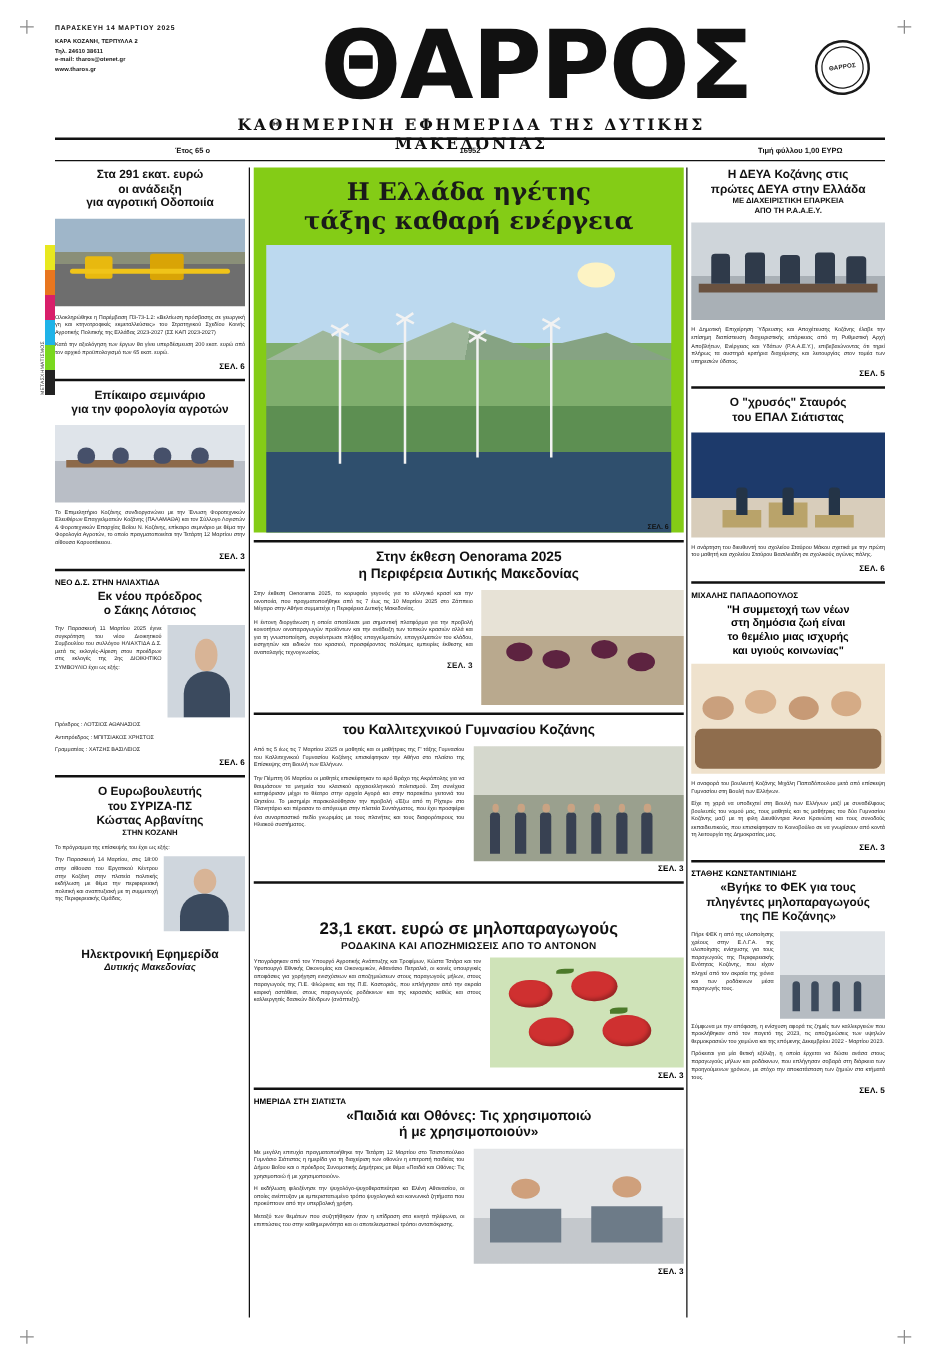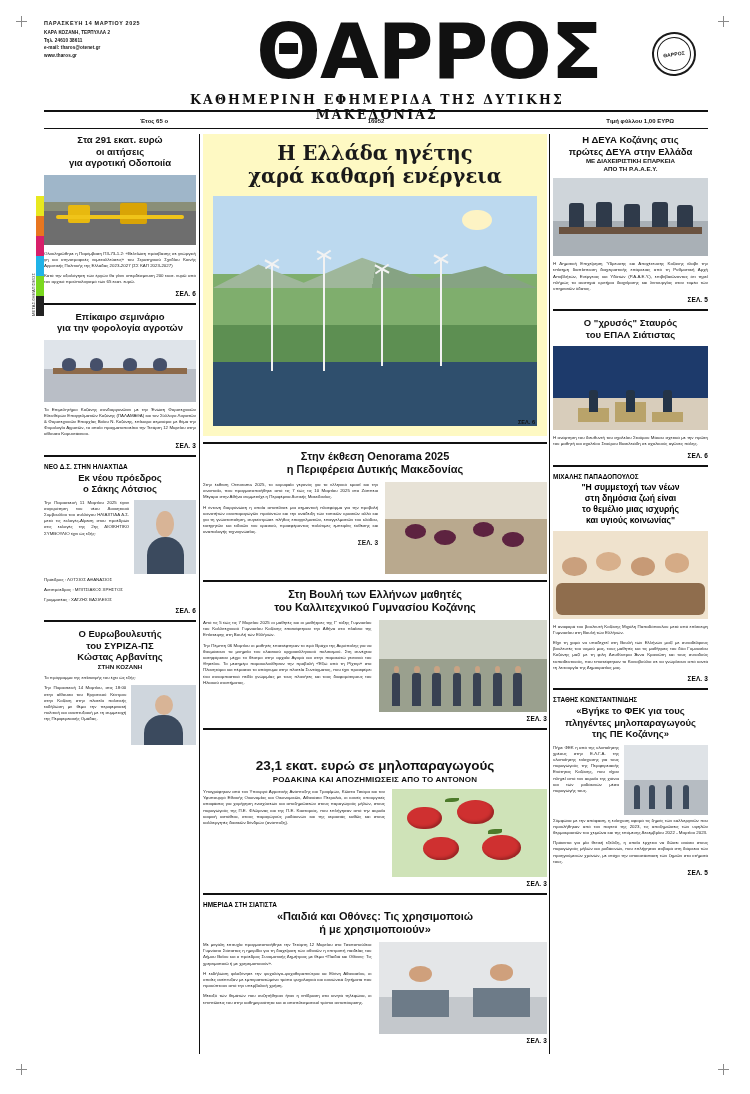--- a/index.html
+++ b/index.html
@@ -140,21 +140,21 @@
 
   
   .ad { position:relative; height:62px; background:#c81d22; overflow:hidden; }
   .ad .logo-ad { position:absolute; left:14px; top:7px; width:86px; height:44px; color:#fff;
       font-family:"DejaVu Sans", sans-serif; font-weight:700; font-size:26px; letter-spacing:-1px; }
   .ad .url { position:absolute; left:14px; bottom:6px; font-size:9.6px; color:#fff; font-weight:700; }
   .ad .bar { position:absolute; right:0; top:0; width:3px; height:100%; background:#fff; }
   .ad-cap { text-align:center; font-size:9.6px; font-weight:700; padding-top:5px; color:#111;}
   .ad-cap small { display:block; font-size:7.6px; font-weight:700; font-style:italic; }
 
-  .leadbox { background:#fef9c3; padding:8px 10px 10px; }
+  .leadbox { background:#84cc16; padding:8px 10px 0; }
   .leadtitle { font-family:"DejaVu Serif", serif; font-weight:700; font-size:19.5px; line-height:23px;
       text-align:center; color:#1a1a1a; }
   .leadsub { text-align:center; font-weight:700; font-size:12.5px; letter-spacing:.6px; margin-top:5px; color:#1a1a1a;}
 
   .quote { font-size:8.6px; font-weight:700; line-height:11px; text-align:center; }
 </style>
 </head>
 <body>
 
 <div class="page">
@@ -199,21 +199,21 @@
     <div class="s-txt">ΜΕΤΑΣΧΗΜΑΤΙΣΜΟΣ</div>
   </div>
 
   <div class="vline vl1"></div>
   <div class="vline vl2"></div>
 
   <div class="colL">
 
     <div>
       <div class="hd h-sm">Στα 291 εκατ. ευρώ</div>
-      <div class="hd h-sm">οι αιτήσεις</div>
+      <div class="hd h-sm">οι ανάδειξη</div>
       <div class="hd h-sm">για αγροτική Οδοποιία</div>
       <div class="ph ph-road" style="height:70px;margin-top:6px;">
         <div class="m1"></div>
           <div class="m2"></div>
       </div>
       <div style="height:6px"></div>
       <div class="body-txt">
         <p>Ολοκληρώθηκε η Παρέμβαση Π3-73-1.2: «Βελτίωση πρόσβασης σε γεωργική γη και κτηνοτροφικές εκμεταλλεύσεις» του Στρατηγικού Σχεδίου Κοινής Αγροτικής Πολιτικής της Ελλάδας 2023-2027 (ΣΣ ΚΑΠ 2023-2027)</p>
         <p>Κατά την αξιολόγηση των έργων θα γίνει υπερδέσμευση 200 εκατ. ευρώ από τον αρχικό προϋπολογισμό των 65 εκατ. ευρώ.</p>
       </div>
@@ -277,27 +277,31 @@
           <p>Την Παρασκευή 14 Μαρτίου, στις 18:00 στην αίθουσα του Εργατικού Κέντρου στην Κοζάνη στην πλατεία πολιτικής εκδήλωση με θέμα την περιφερειακή πολιτική και αναπτυξιακή με τη συμμετοχή της Περιφερειακής Ομάδας.</p>
         </div>
         <div class="ph ph-person" style="width:44%;height:60px;">
           <div class="head"></div>
             <div class="body"></div>
         </div>
       </div>
     </div>
 
     <div style="height:8px"></div>
+    <div class="ad-cap">
+      <span>Ηλεκτρονική Εφημερίδα</span>
+      <small>Δυτικής Μακεδονίας</small>
+    </div>
   </div>
 
   <div class="colC">
 
     <div class="leadbox">
       <div class="leadtitle">Η Ελλάδα ηγέτης</div>
-      <div class="leadtitle">χαρά καθαρή ενέργεια</div>
+      <div class="leadtitle">τάξης καθαρή ενέργεια</div>
       <div class="ph ph-lead" style="height:230px;margin-top:8px;">
         <div class="sun"></div>
         <div class="mt"></div>
         <div class="turb" style="left:18%;top:30%;height:46%"></div>
         <div class="turb" style="left:34%;top:26%;height:50%"></div>
         <div class="turb" style="left:52%;top:32%;height:42%"></div>
         <div class="turb" style="left:70%;top:28%;height:46%"></div>
         <div class="panel"></div>
         <div class="cap">ΣΕΛ. 6</div>
       </div>
@@ -319,21 +323,20 @@
           <div class="g" style="left:30%;top:52%;width:14%;height:17%"></div>
           <div class="g" style="left:54%;top:44%;width:13%;height:16%"></div>
           <div class="g" style="left:72%;top:54%;width:14%;height:17%"></div>
         </div>
       </div>
     </div>
 
     <div class="hr-th"></div>
 
     <div>
-      <div class="hd h-blue">Στη Βουλή των Ελλήνων μαθητές</div>
       <div class="hd h-blue">του Καλλιτεχνικού Γυμνασίου Κοζάνης</div>
       <div style="display:flex;gap:7px;margin-top:6px;">
         <div class="body-txt" style="width:50%;">
           <p>Από τις 5 έως τις 7 Μαρτίου 2025 οι μαθητές και οι μαθήτριες της Γ' τάξης Γυμνασίου του Καλλιτεχνικού Γυμνασίου Κοζάνης επισκέφτηκαν την Αθήνα στο πλαίσιο της Επίσκεψης στη Βουλή των Ελλήνων.</p>
           <p>Την Πέμπτη 06 Μαρτίου οι μαθητές επισκέφτηκαν το ιερό Βράχο της Ακρόπολης για να θαυμάσουν τα μνημεία του κλασικού αρχαιοελληνικού πολιτισμού. Στη συνέχεια κατηφόρισαν μέχρι το θέατρο στην αρχαία Αγορά και στην παρακάτω γειτονιά του Θησείου. Το μεσημέρι παρακολούθησαν την προβολή «Έξω από τη Ρίχτερ» στο Πλανητάριο και πέρασαν το απόγευμα στην πλατεία Συντάγματος, που έχει προσφέρει ένα συναρπαστικό πεδίο γνωριμίας με τους πλανήτες και τους διαφορότερους του Ηλιακού συστήματος.</p>
         </div>
         <div style="width:50%;">
           <div class="ph ph-group" style="height:92px;">
             <div class="pp" style="left:8%"></div>
               <div class="hh" style="left:9%;bottom:42%"></div>

